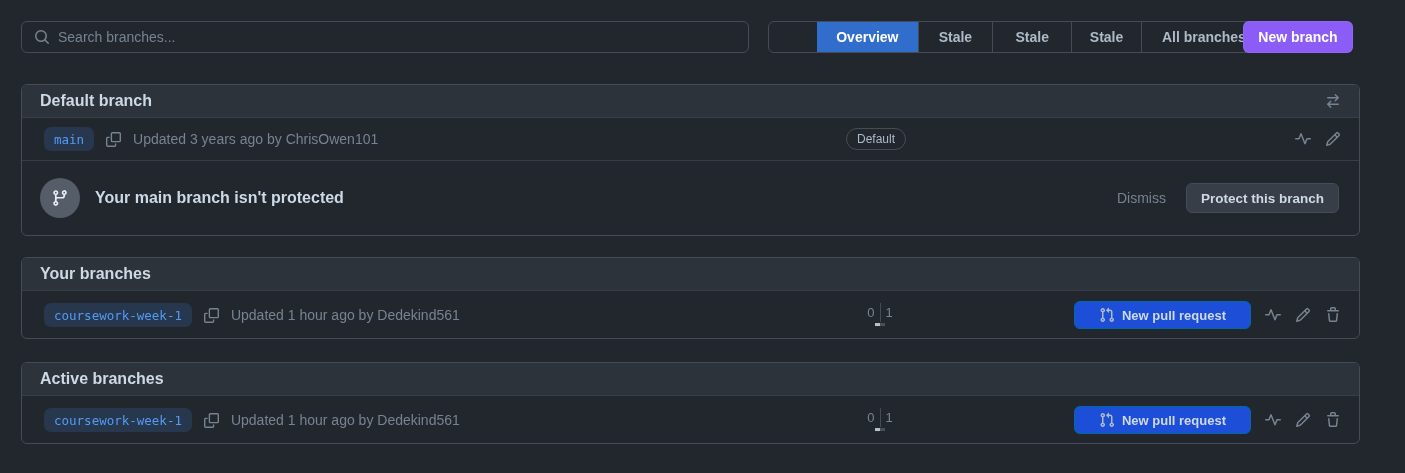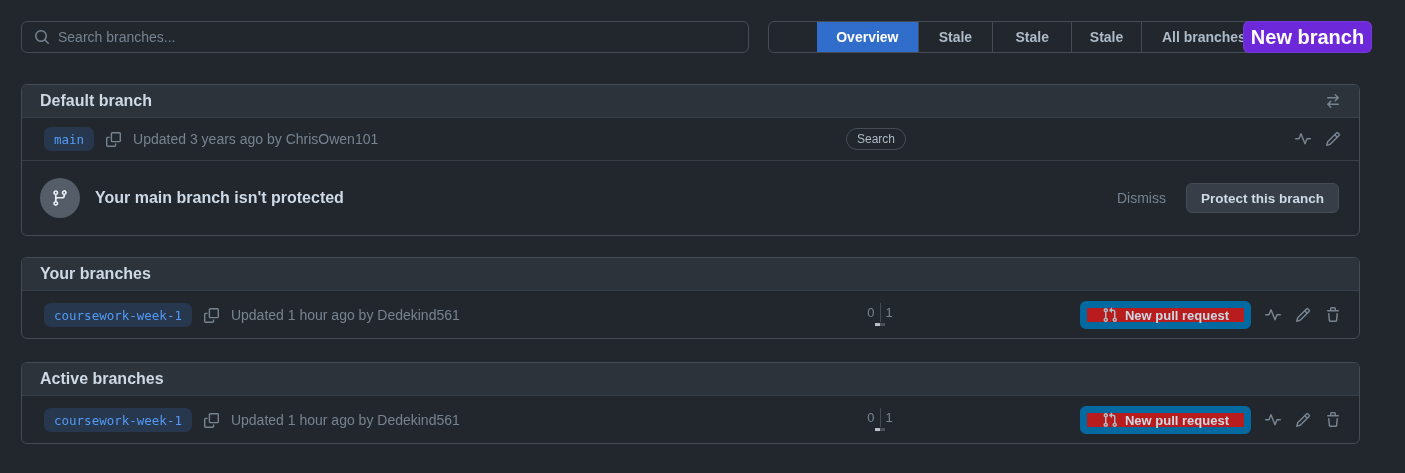--- a/index.html
+++ b/index.html
@@ -38,23 +38,23 @@
     height:100%; background:transparent; border:none; cursor:pointer;
     color:#adbac7; font-size:14px; font-weight:600;
     font-family:"Liberation Sans", sans-serif;
     border-left:1px solid #444c56;
   }
   .tab:first-child { border-left:none; }
   .tab.active { background:#316dca; color:#ffffff; }
   .tab-w0{width:103px}.tab-w1{width:76px}.tab-w2{width:81px}.tab-w3{width:71px}.tab-w4{width:128px}
 
   .btn-new-branch {
-    position:absolute; left:1222px; top:0; width:129px; height:32px;
-    background:#6d28d9; border:1px solid rgba(205,217,229,0.1); border-radius:6px;
-    color:#ffffff; font-size:20px; font-weight:600; cursor:pointer;
+    position:absolute; left:1222px; top:0; width:110px; height:32px;
+    background:#8b5cf6; border:1px solid rgba(205,217,229,0.1); border-radius:6px;
+    color:#ffffff; font-size:14px; font-weight:600; cursor:pointer;
     font-family:"Liberation Sans", sans-serif;
   }
 
   
   .card {
     position:absolute; left:21px; width:1339px;
     border:1px solid #444c56; border-radius:6px;
     background:#22272e; overflow:hidden;
   }
   .card-default  { top:84px;  height:152px; }
@@ -102,22 +102,22 @@
   .ab-counter { position:absolute; left:836px; top:50%; transform:translateY(-52%); width:44px; }
   .ab-nums { display:flex; height:19px; align-items:center; justify-content:center; color:#768390; font-size:13px; }
   .ab-behind { width:18px; text-align:right; padding-right:5px; }
   .ab-sep { width:1px; height:19px; background:#444c56; }
   .ab-ahead { width:18px; text-align:left; padding-left:5px; }
   .ab-bars { display:flex; justify-content:center; margin-top:1px; }
   .ab-bar-behind { width:5px; height:3px; background:#b9c1ca; }
   .ab-bar-ahead  { width:5px; height:3px; background:#4a5058; }
 
   .btn-pr {
-    display:inline-flex; align-items:center; gap:7px; height:28px; padding:0 15px;
-    background:#b91c1c; border:7px solid #0369a1; border-radius:6px;
+    display:inline-flex; align-items:center; gap:7px; height:28px; padding:0 24px;
+    background:#1d4ed8; border:1px solid #0369a1; border-radius:6px;
     color:#cdd9e5; font-size:13px; font-weight:600; cursor:pointer;
     font-family:"Liberation Sans", sans-serif;
   }
   .btn-pr .octicon { color:#adbac7; }
 
   
   .notice-row { display:flex; align-items:center; padding:0 20px 0 18px; height:74px; }
   .notice-avatar {
     width:40px; height:40px; border-radius:50%; background:#545d68;
     display:flex; align-items:center; justify-content:center;
@@ -201,21 +201,21 @@
     </div>
 
     <div class="branch-row row-h43">
       <a class="branch-pill">main</a>
       <button class="icon-btn copy-btn">
         <svg class="octicon" width="15" height="15">
             <use href="#i-copy"></use>
           </svg>
       </button>
       <span class="branch-meta">Updated 3 years ago by ChrisOwen101</span>
-      <span class="default-badge">Search</span>
+      <span class="default-badge">Default</span>
       <span class="row-actions">
         <button class="icon-btn">
           <svg class="octicon" width="16" height="16">
               <use href="#i-pulse"></use>
             </svg>
         </button>
         <button class="icon-btn">
           <svg class="octicon" width="16" height="16">
               <use href="#i-pencil"></use>
             </svg>

